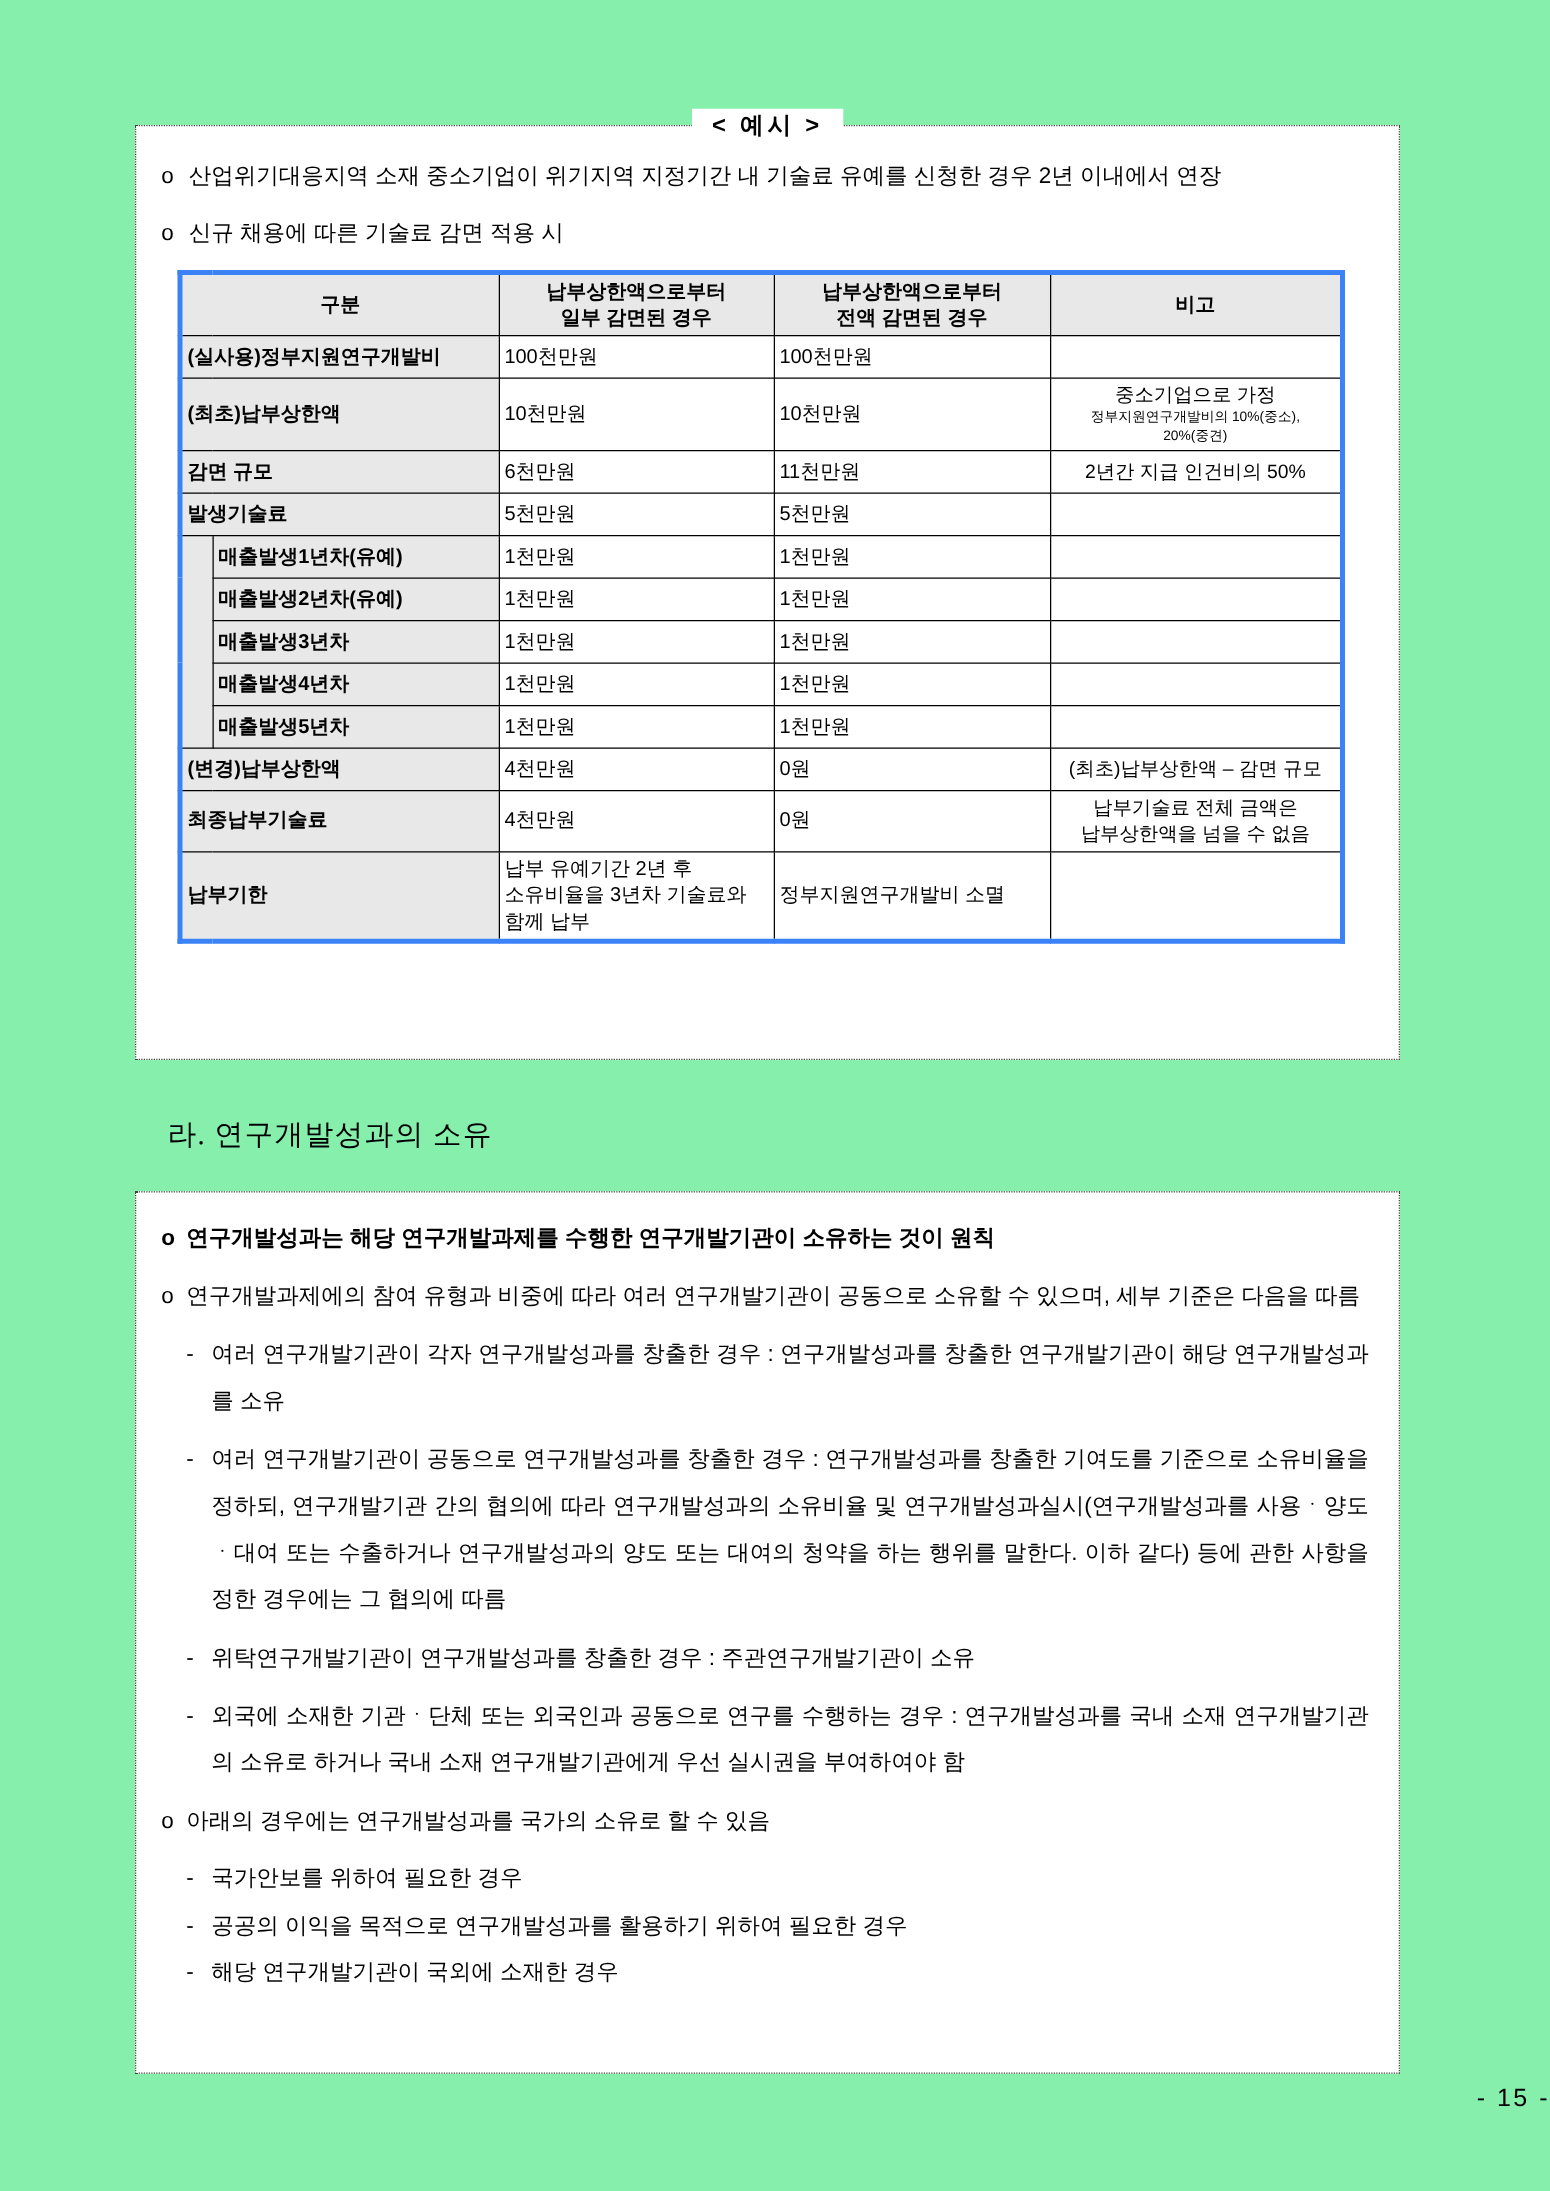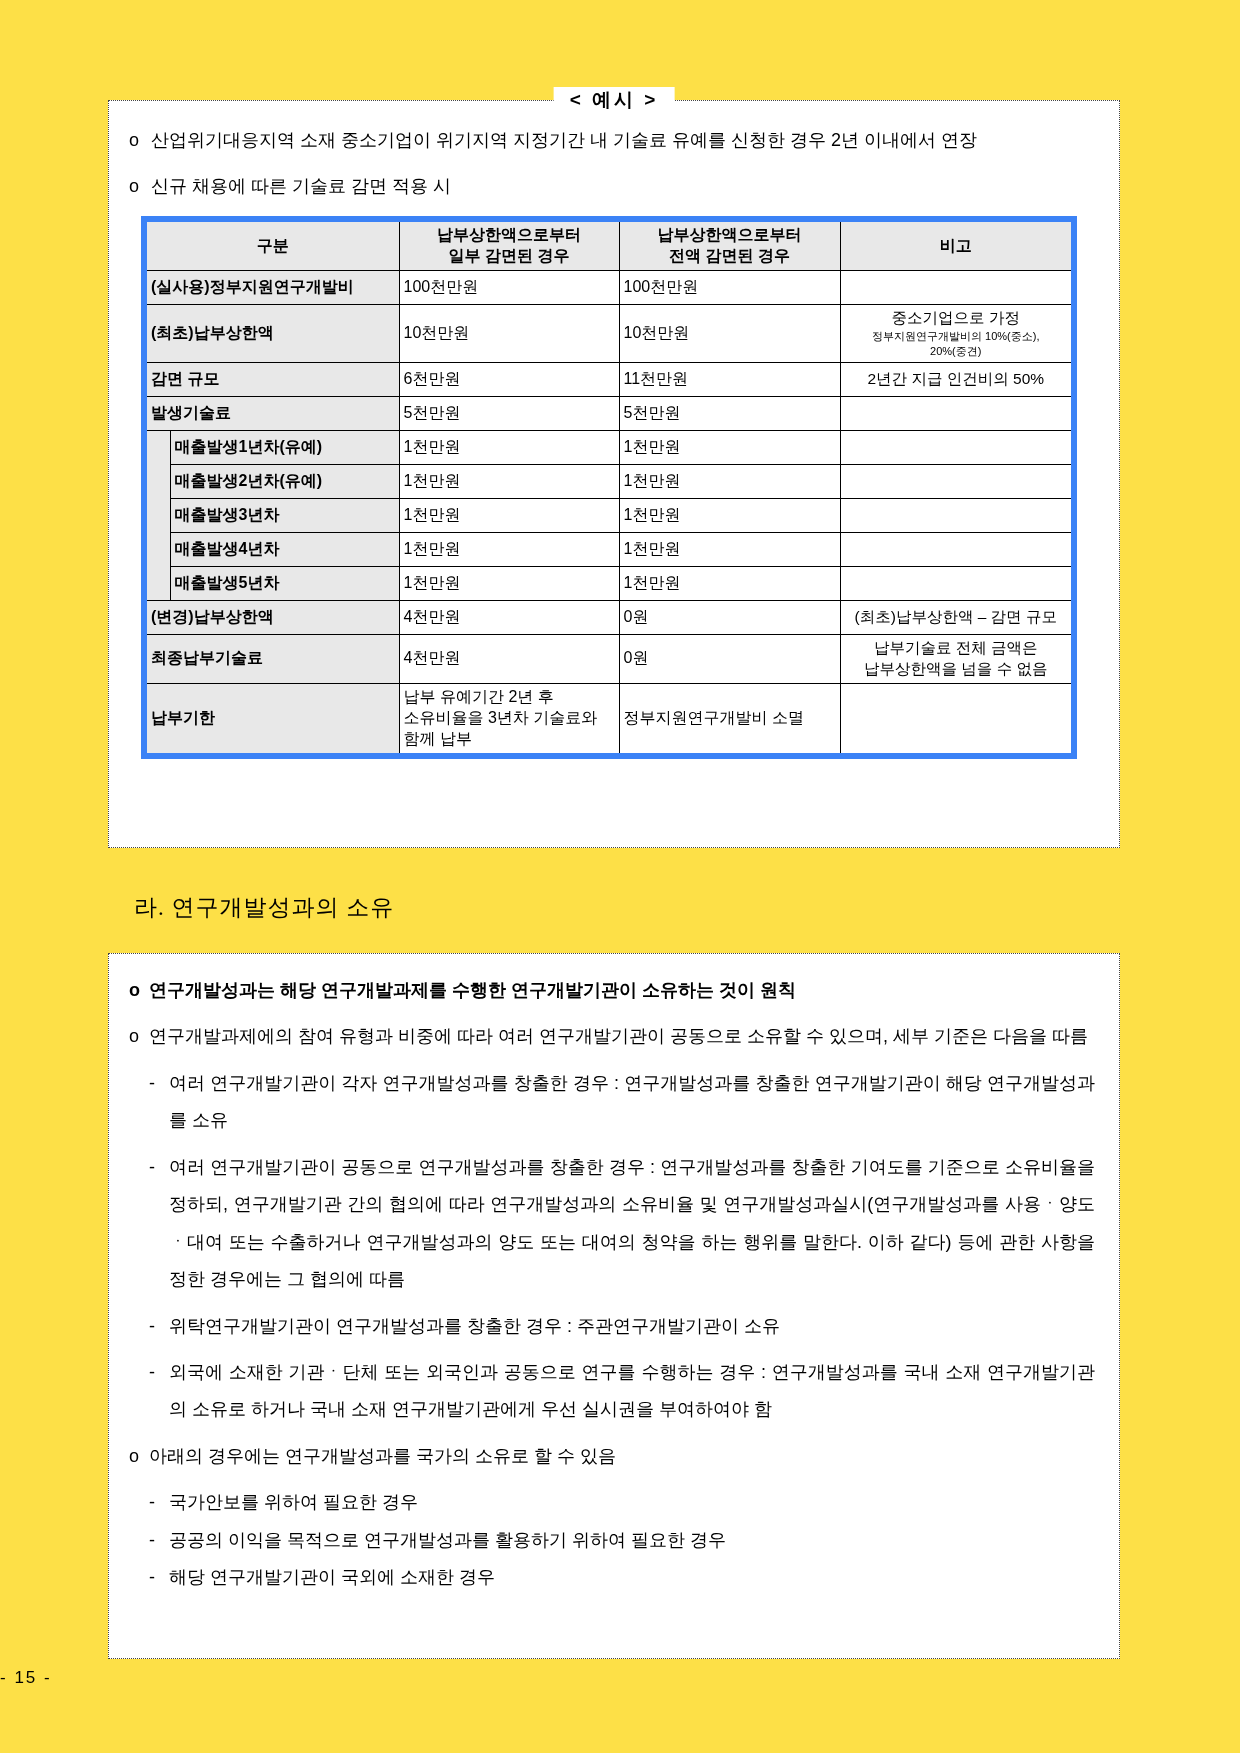--- a/index.html
+++ b/index.html
@@ -1,32 +1,32 @@
 <!DOCTYPE html>
 <html><head>
 <meta charset="utf-8">
 <style>
   * { margin:0; padding:0; box-sizing:border-box; }
   html,body { background:#ffffff; }
   body { font-family:"Liberation Sans", sans-serif; color:#000; }
-  .page { position:relative; width:1240px; height:1753px; background:#fde047; overflow:hidden; }
+  .page { position:relative; width:1240px; height:1753px; background:#86efac; overflow:hidden; }
 
   
   .dotted-box { position:absolute; left:108px; width:1012px; border:1px dotted #444; background:#fff; }
   .example-box { top:100px; height:748px; padding:24px 26px 0 16px; }
   .example-title { position:absolute; top:-14px; left:50%; transform:translateX(-50%);
     background:#fff; padding:0 16px; font-size:19px; font-weight:700; letter-spacing:3px; white-space:nowrap; }
 
   .b-item { display:flex; font-size:18px; line-height:1.75; margin:0 0 14px 0; }
   .b-item .marker { flex:0 0 26px; padding-left:4px; }
   .b-item .text { flex:1; text-align:justify; }
 
   
   table.fee-table { width:930px; margin:4px auto 0 auto; border-collapse:collapse; table-layout:fixed;
-    border:6px solid #3b82f6; }
+    border:4px solid #3b82f6; }
   .fee-table th, .fee-table td { border:1.5px solid #000; padding:3px 4px; vertical-align:middle; }
   .fee-table th { background:#e8e8e8; font-size:16px; font-weight:700; height:50px; white-space:pre-line; text-align:center; }
   .fee-table td.strip { background:#e8e8e8; padding:0; }
   .fee-table td.label { background:#e8e8e8; font-size:16px; font-weight:700; height:34px; }
   .fee-table td.val { font-size:16px; text-align:left; white-space:pre-line; height:34px; }
   .fee-table td.note { font-size:15.5px; text-align:center; white-space:pre-line; }
   .fee-table td.note .small { font-size:11px; line-height:1.35; }
 
   
   .section-heading { position:absolute; top:892px; left:134px;
@@ -35,22 +35,22 @@
   
   .ownership-box { top:953px; height:706px; padding:18px 24px 0 14px; }
   .o-item { display:flex; font-size:18px; line-height:2.08; margin-bottom:9px; }
   .o-item .marker { flex:0 0 26px; padding-left:6px; }
   .o-item.dash { margin-left:24px; }
   .o-item.dash .marker { flex:0 0 22px; padding-left:2px; }
   .o-item .text { flex:1; text-align:justify; }
   .o-item.bold .text, .o-item.bold .marker { font-weight:700; }
   .o-item.tight { margin-bottom:0; }
 
-  .page-number { position:absolute; top:1668px; left:0; width:100%; text-align:left;
-    font-size:17px; letter-spacing:2px; }
+  .page-number { position:absolute; top:1668px; left:0; width:100%; text-align:right;
+    font-size:20px; letter-spacing:2px; }
 </style>
 </head>
 <body>
 
 <div class="page">
 
   <section class="dotted-box example-box">
     <div class="example-title">&lt; 예시 &gt;</div>
     <div id="example-bullets">
         <div class="b-item">

